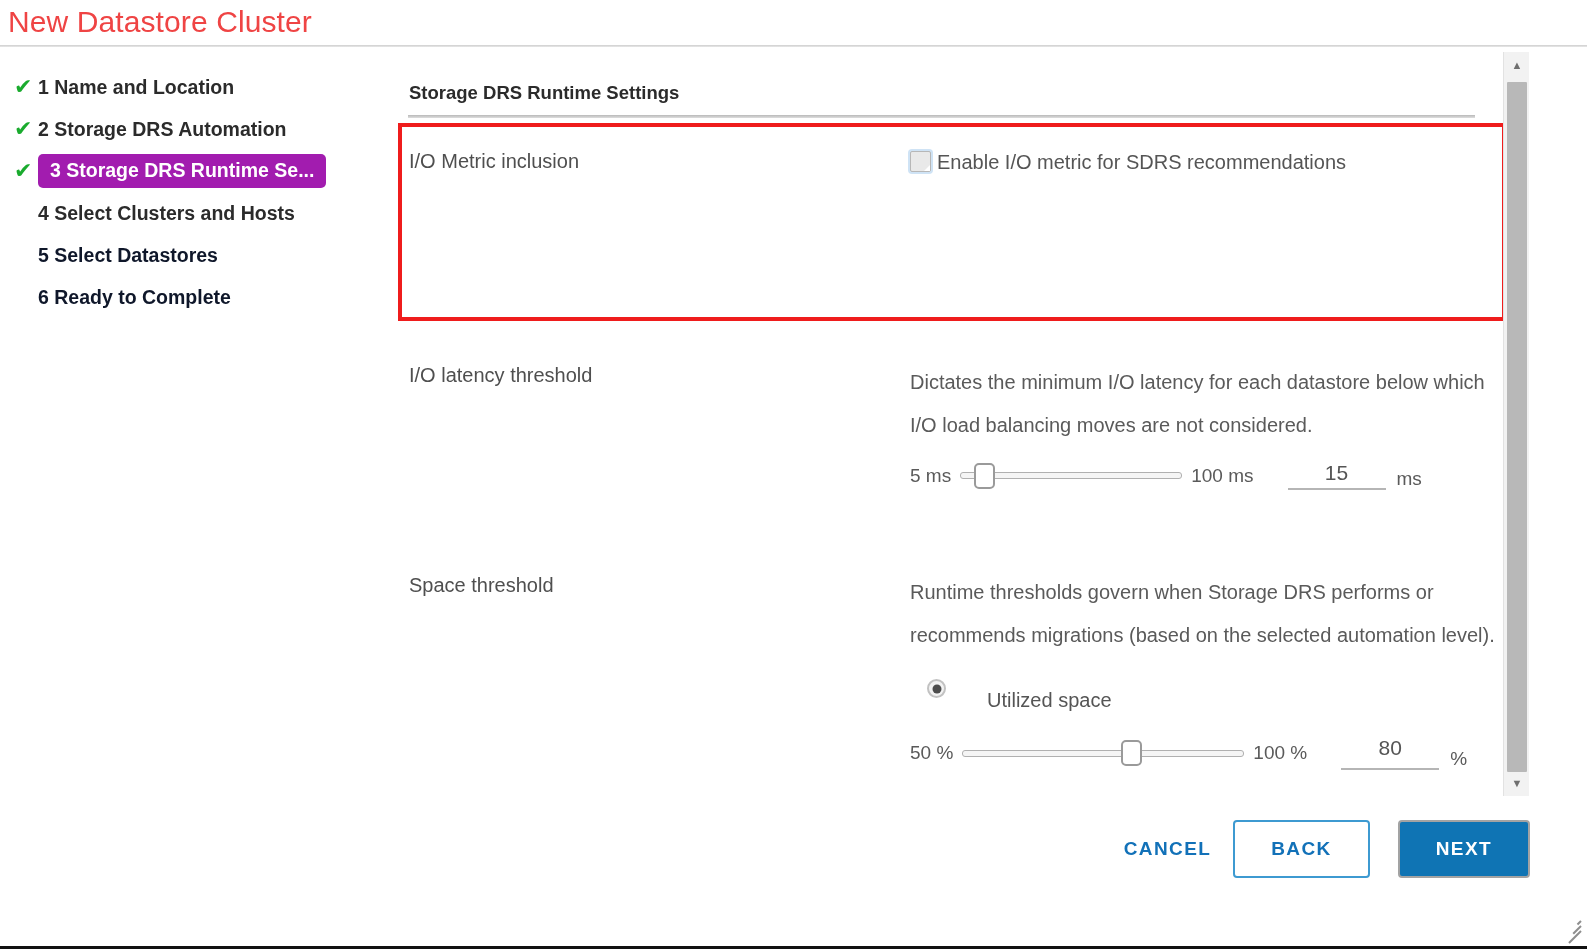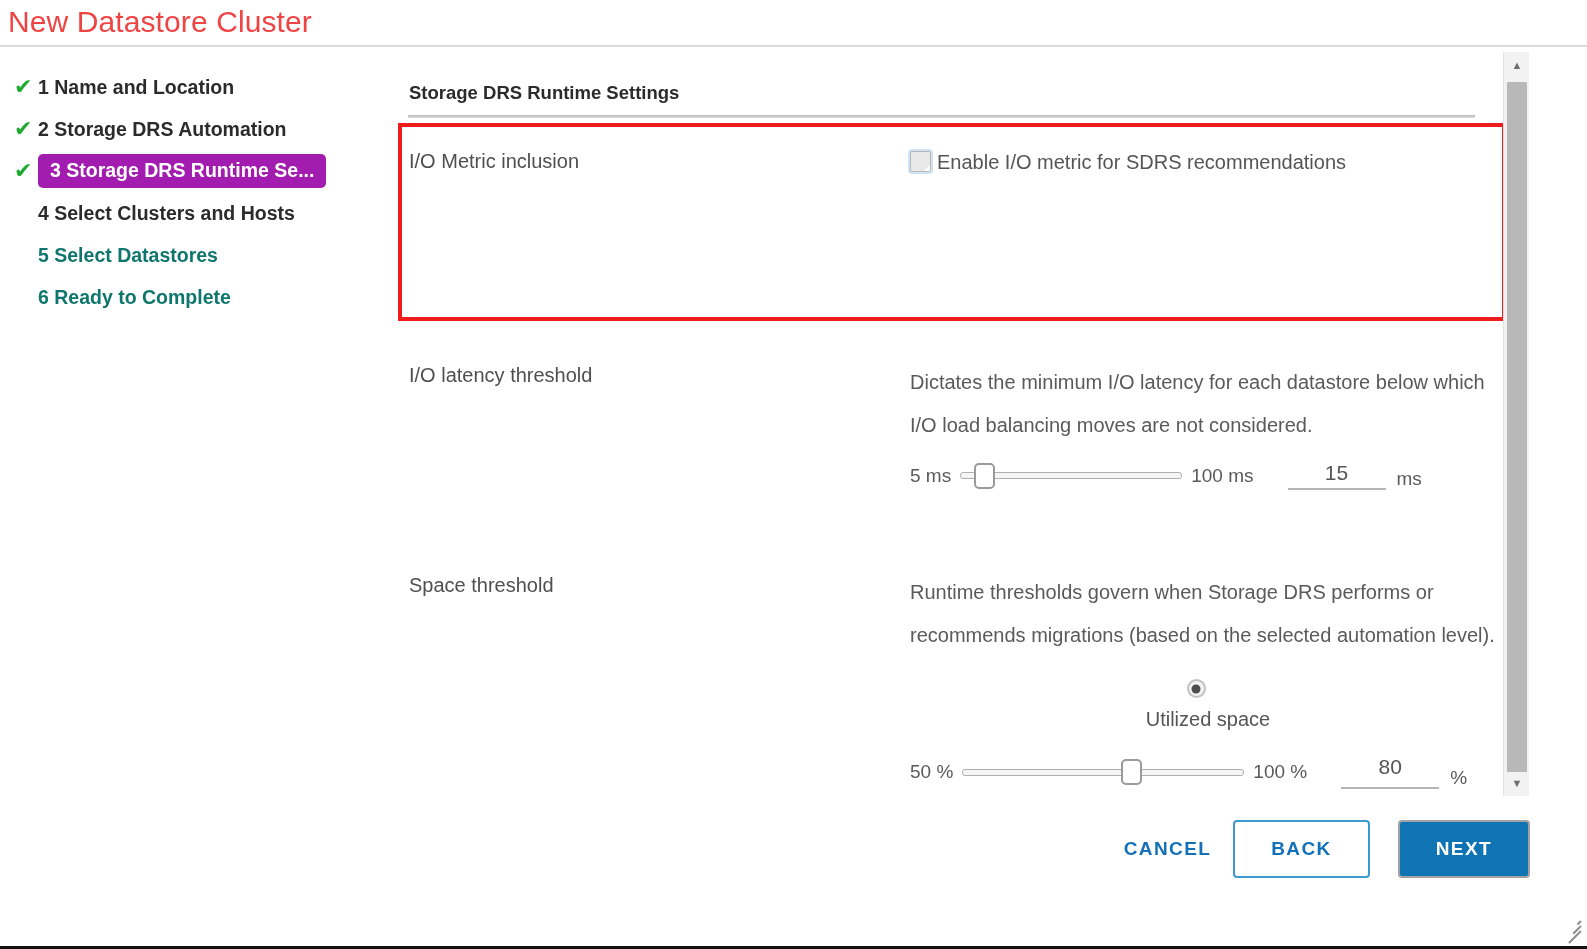--- a/index.html
+++ b/index.html
@@ -54,21 +54,21 @@
     line-height: 1;
     display: flex;
     align-items: center;
   }
   .step-label {
     font-size: 19.5px;
     font-weight: bold;
     color: #2b2b2b;
     white-space: nowrap;
   }
-  .step.dim .step-label { color: #0f766e; font-weight: bold; }
+  .step.dim .step-label { color: #0f172a; font-weight: bold; }
   .step.no-check .check { visibility: hidden; }
   .step.active .step-pill {
     background: #a21caf;
     border-radius: 5px;
     padding: 5px 12px 6px 12px;
     display: inline-block;
   }
   .step.active .step-label { color: #ffffff; }
 
   
@@ -150,21 +150,21 @@
     content: "";
     position: absolute;
     right: 0; bottom: 0;
     border-left: 6px solid transparent;
     border-bottom: 6px solid #ffffff;
   }
   .cb-label { font-size: 20px; color: #555; }
   .desc { margin-top: 14px; }
 
   
-  .radio-line { display: flex; align-items: center; margin-top: 22px; margin-bottom: 2px; flex-direction: column; }
+  .radio-line { display: flex; align-items: flex-start; margin-top: 22px; margin-bottom: 2px; }
   .radio {
     width: 19px; height: 19px;
     flex: 0 0 19px;
     border-radius: 50%;
     border: 2px solid #c2c2c2;
     background: #f3f3f3;
     margin-left: 17px;
     margin-right: 41px;
     position: relative;
   }

